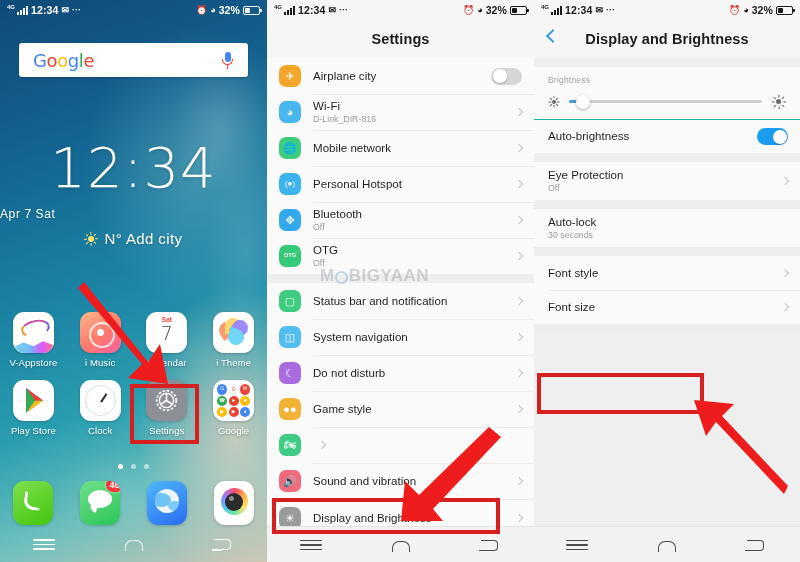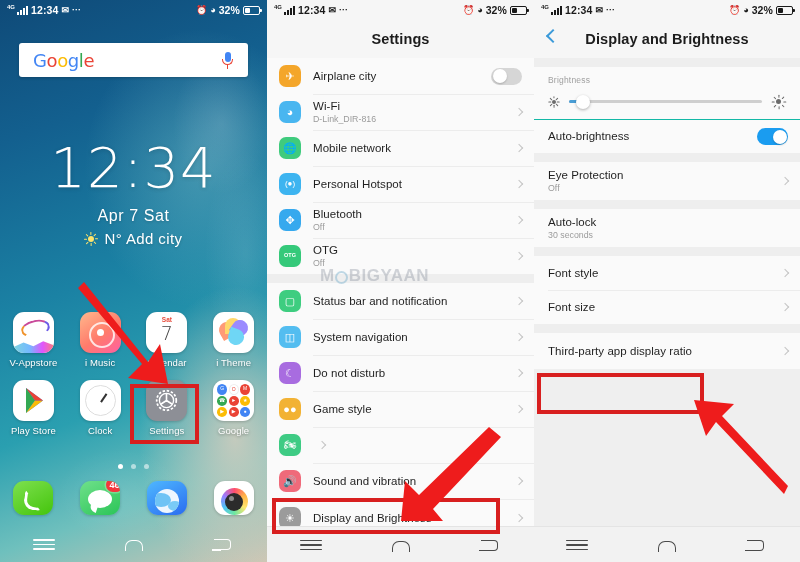--- a/index.html
+++ b/index.html
@@ -76,22 +76,22 @@
   .mic-arc { position:absolute; left:1px; top:8px; width:11px; height:6px; border:1.5px solid #EA4335; border-top:none; border-radius:0 0 6px 6px; }
   .mic-stem { position:absolute; left:5.7px; top:13.5px; width:1.6px; height:4px; background:#EA4335; }
 
   .clock-big {
     position: absolute; top: 140px; left: 0; right: 0; text-align: center;
     color: #fff; font-size: 56px; font-weight: 200; letter-spacing: 1px;
     font-family: "DejaVu Sans", sans-serif; text-shadow: 0 1px 4px rgba(0,0,0,.18);
     line-height: 1;
   }
   .clock-date {
-    position: absolute; top: 207px; left: 0; right: 0; text-align: center;
-    color: #fff; font-size: 16px; font-weight: 300; letter-spacing: .6px;
+    position: absolute; top: 207px; left: 0; right: 0; 
+    color: #fff; font-size: 12px; font-weight: 300; letter-spacing: .6px;
     text-shadow: 0 1px 3px rgba(0,0,0,.2);
   }
   .clock-weather {
     position: absolute; top: 230px; left: 0; right: 0; text-align: center;
     color: #fff; font-size: 15px; font-weight: 300; letter-spacing: .4px;
     text-shadow: 0 1px 3px rgba(0,0,0,.2);
     display: flex; align-items: center; justify-content: center; gap: 7px;
   }
   .sun-ico { width: 13px; height: 13px; position: relative; display: inline-block; }
   .sun-ico::before {
@@ -137,21 +137,21 @@
   .ic-settings { background:#8d8f96; }
   .ic-gear { position:absolute; left:7px; top:7px; width:27px; height:27px; }
   .ic-google { background:#fff; display:grid; grid-template-columns:repeat(3,1fr); grid-template-rows:repeat(3,1fr); padding:4px; gap:1.5px; }
   .ic-google span { border-radius:50%; width:100%; height:100%; display:block; font-size:5px; color:#fff; text-align:center; line-height:8.5px; }
 
   .page-dots { position:absolute; top:464px; left:0; right:0; display:flex; justify-content:center; gap:8px; }
   .page-dots i { width:5px; height:5px; border-radius:50%; background:rgba(255,255,255,.55); display:block; }
   .page-dots i.on { background:#fff; }
 
   .dock { position:absolute; left:0; right:0; top:481px; display:flex; }
-  .dock .app-icon { width:40px; height:34px; border-radius:11px; }
+  .dock .app-icon { width:40px; height:44px; border-radius:11px; }
   .ic-phone { background: linear-gradient(150deg,#7ee04f,#44c40c); }
   .ic-phone::before {
     content:"\1F4DE"; position:absolute; inset:0; display:flex; align-items:center; justify-content:center;
     font-size:0;
   }
   .phone-glyph { position:absolute; left:11px; top:10px; width:18px; height:19px; border:3px solid #fff; border-radius:4px 10px 4px 10px; border-top-color:transparent; border-right-color:transparent; transform:rotate(8deg); }
   .ic-msg { background: linear-gradient(150deg,#6fe08a,#2bc558); }
   .msg-bub { position:absolute; left:8px; top:9px; width:24px; height:18px; background:#fff; border-radius:50%; }
   .msg-tail { position:absolute; left:10px; top:24px; width:7px; height:7px; background:#fff; border-radius:0 0 0 6px; transform:rotate(18deg); }
   .badge {
@@ -711,26 +711,20 @@
 
         <div class="row plain" style="min-height:34px">
           <div class="r-text">
               <div class="r-title">Font size</div>
             </div>
           <div class="chev"></div>
         </div>
 
         <div class="gap"></div>
 
-        <div class="row plain noline" style="min-height:36px">
-          <div class="r-text">
-              <div class="r-title">Third-party app display ratio</div>
-            </div>
-          <div class="chev"></div>
-        </div>
 
         <div class="gap" style="height:100%;background:#efefef"></div>
       </div>
 
       <div class="navbar light">
         <div class="nav-btn">
             <div class="nav-lines">
               <i></i>
               <i></i>
               <i></i>

